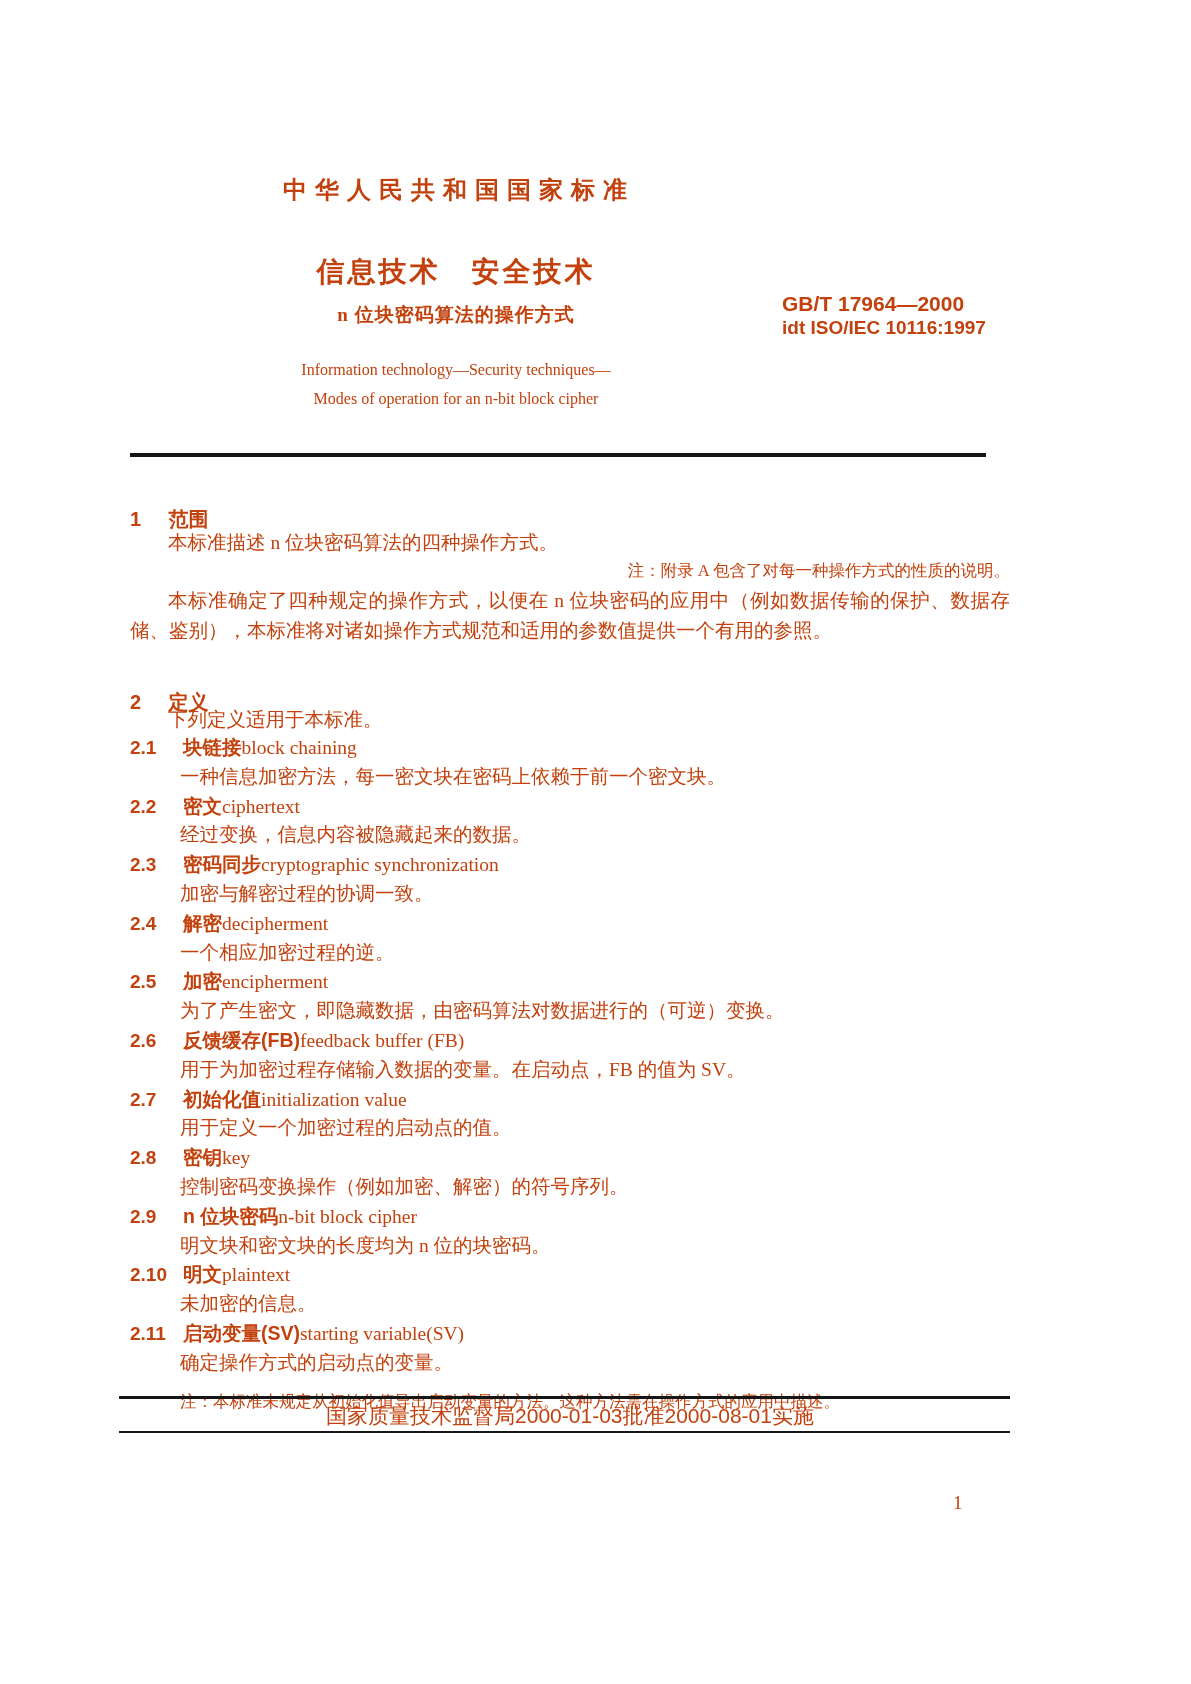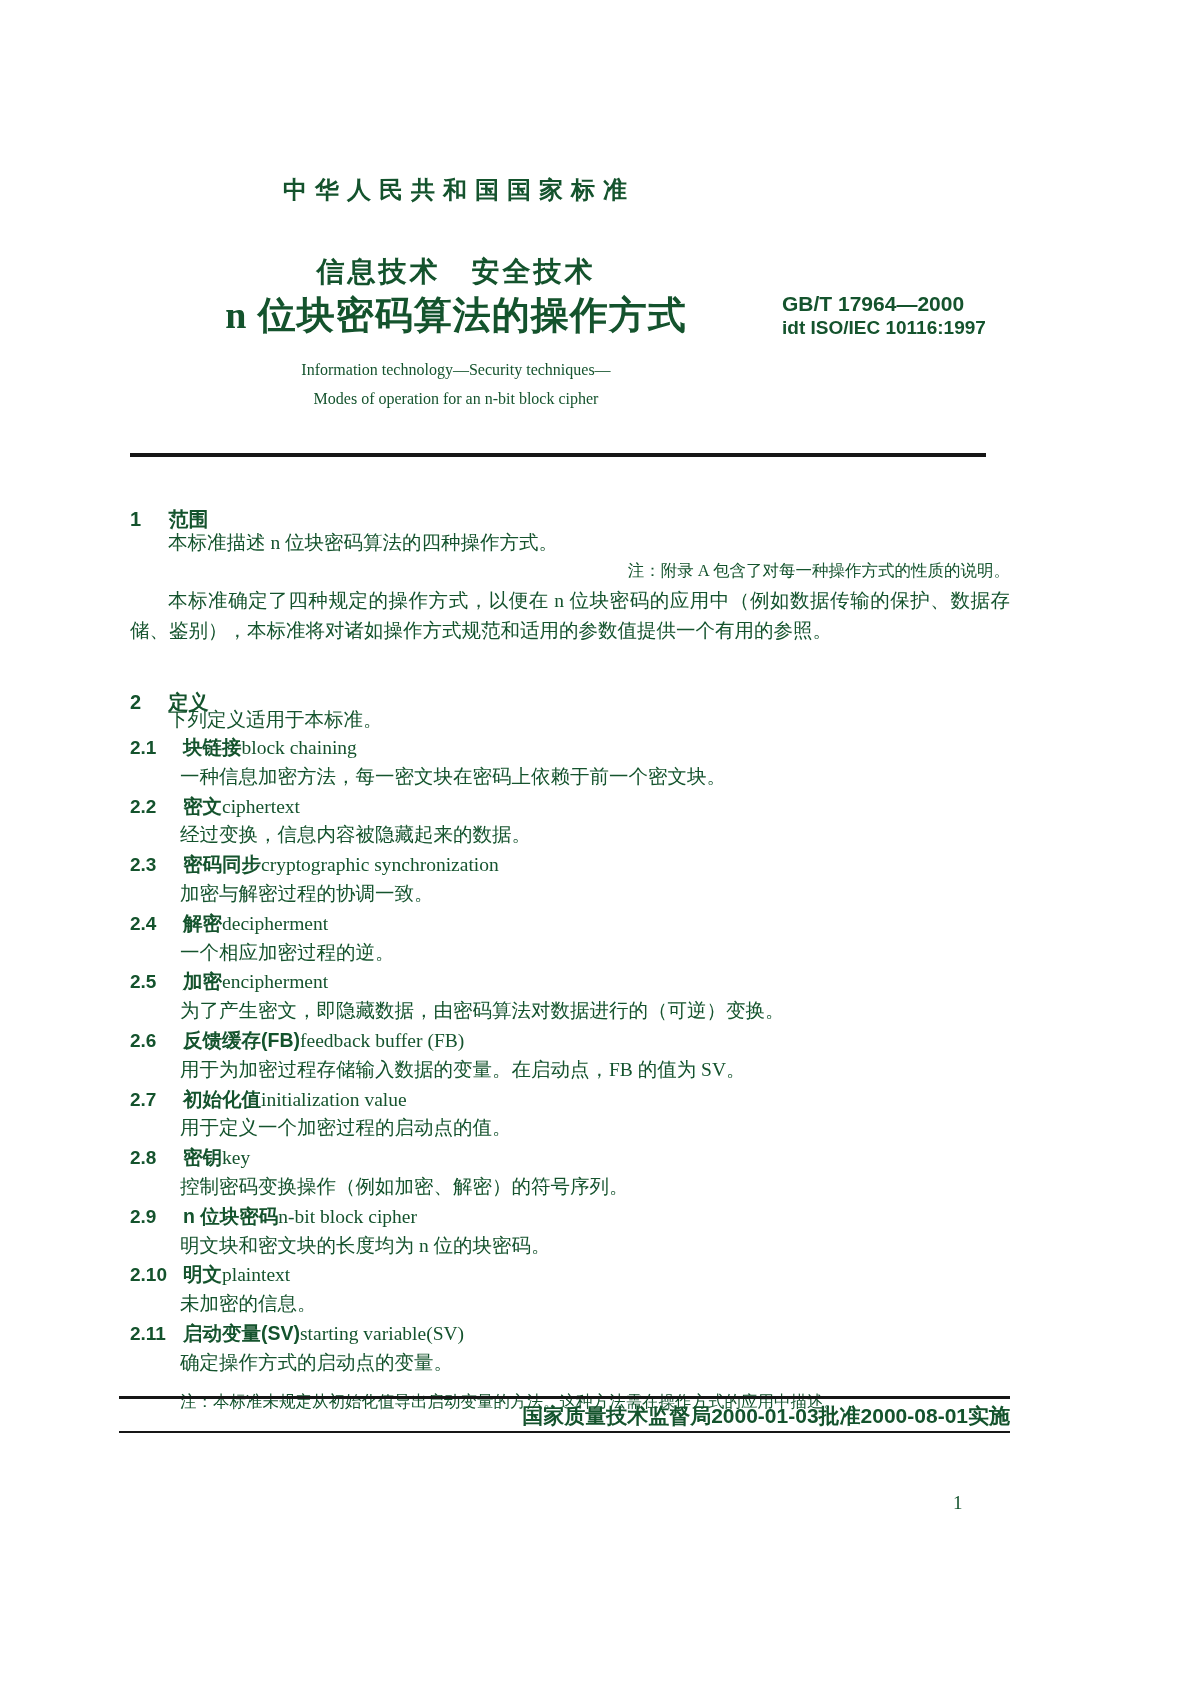--- a/index.html
+++ b/index.html
@@ -4,42 +4,42 @@
 <title>GB/T 17964-2000</title>
 <style>
   * { box-sizing: border-box; margin: 0; padding: 0; }
   html, body { background: #e8e8e8; }
   .page {
     position: relative;
     width: 1191px;
     height: 1684px;
     margin: 0 auto;
     background: #ffffff;
-    color: #14532d;
+    color: #c2410c;
     font-family: "Liberation Serif", "DejaVu Serif", serif;
     overflow: hidden;
   }
 
   
   .std-header {
     position: absolute;
     top: 174px; left: 283px;
     font-size: 24px;
     font-weight: bold;
     letter-spacing: 8px;
     white-space: nowrap;
   }
   .title-block {
     position: absolute;
     top: 255px; left: 196px; width: 520px;
     text-align: center;
     font-weight: bold;
   }
   .title-cn1 { font-size: 28px; letter-spacing: 3px; line-height: 34px; }
-  .title-cn2 { font-size: 38px; letter-spacing: 1px; line-height: 34px; margin-top: 9px; white-space: nowrap; }
+  .title-cn2 { font-size: 19px; letter-spacing: 1px; line-height: 34px; margin-top: 9px; white-space: nowrap; }
 
   .std-no {
     position: absolute;
     top: 292px; left: 782px;
     font-family: "Liberation Sans", "DejaVu Sans", sans-serif;
     font-weight: bold;
     line-height: 24px;
     white-space: nowrap;
   }
   .std-no .gb { font-size: 21px; }
@@ -120,23 +120,23 @@
     margin-top: 11px;
   }
 
   
   .footer-rule-1 { top: 1396px; left: 119px; width: 891px; height: 3px; }
   .footer-rule-2 { top: 1431px; left: 119px; width: 891px; height: 2px; }
   .footer-row {
     position: absolute;
     top: 1403px; left: 130px; width: 880px;
     display: flex;
-    justify-content: flex-end;
-    font-family: "Liberation Sans", "DejaVu Sans", sans-serif;
-    font-weight: bold;
+    justify-content: center;
+    font-family: "Liberation Sans", "DejaVu Sans", sans-serif;
+    font-weight: normal;
     font-size: 21px;
     line-height: 25px;
   }
   .page-number {
     position: absolute;
     top: 1492px; left: 953px;
     font-size: 19px;
   }
 </style>
 </head>

